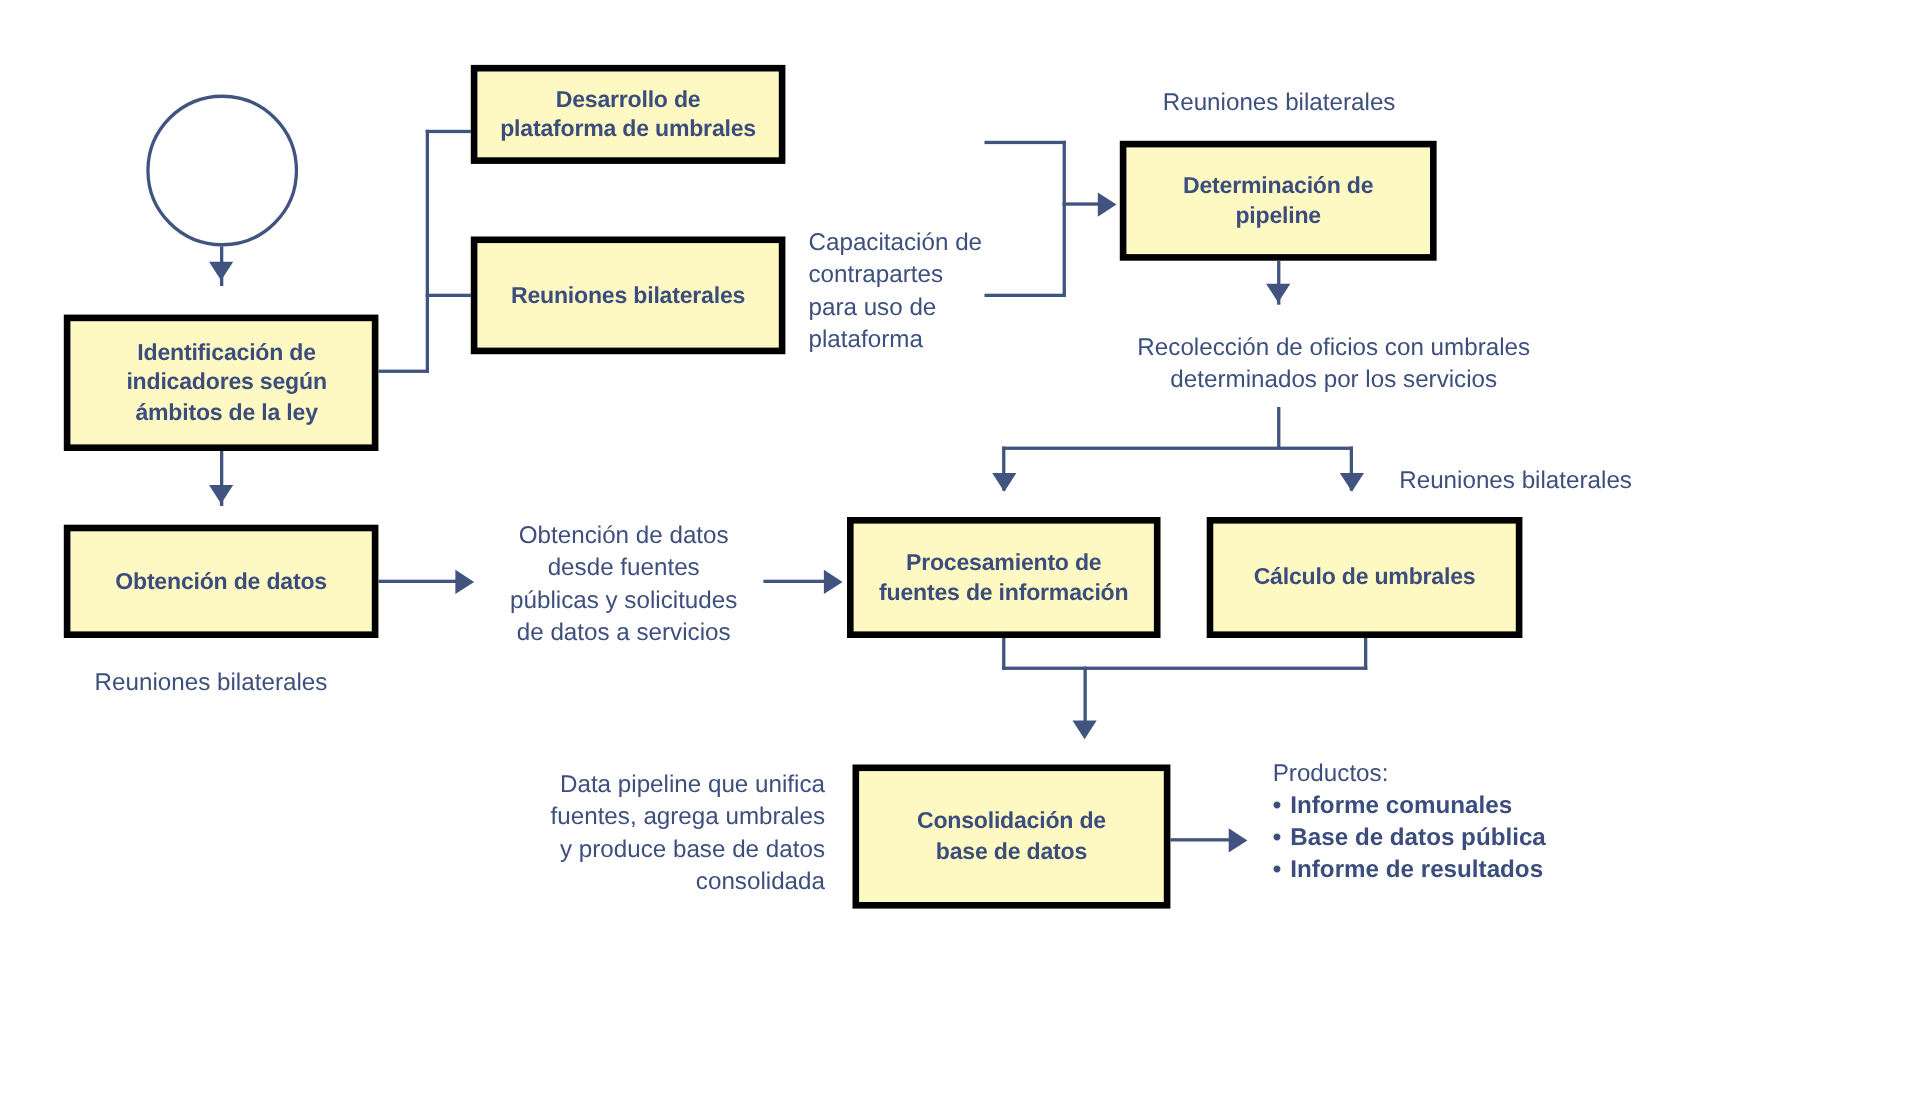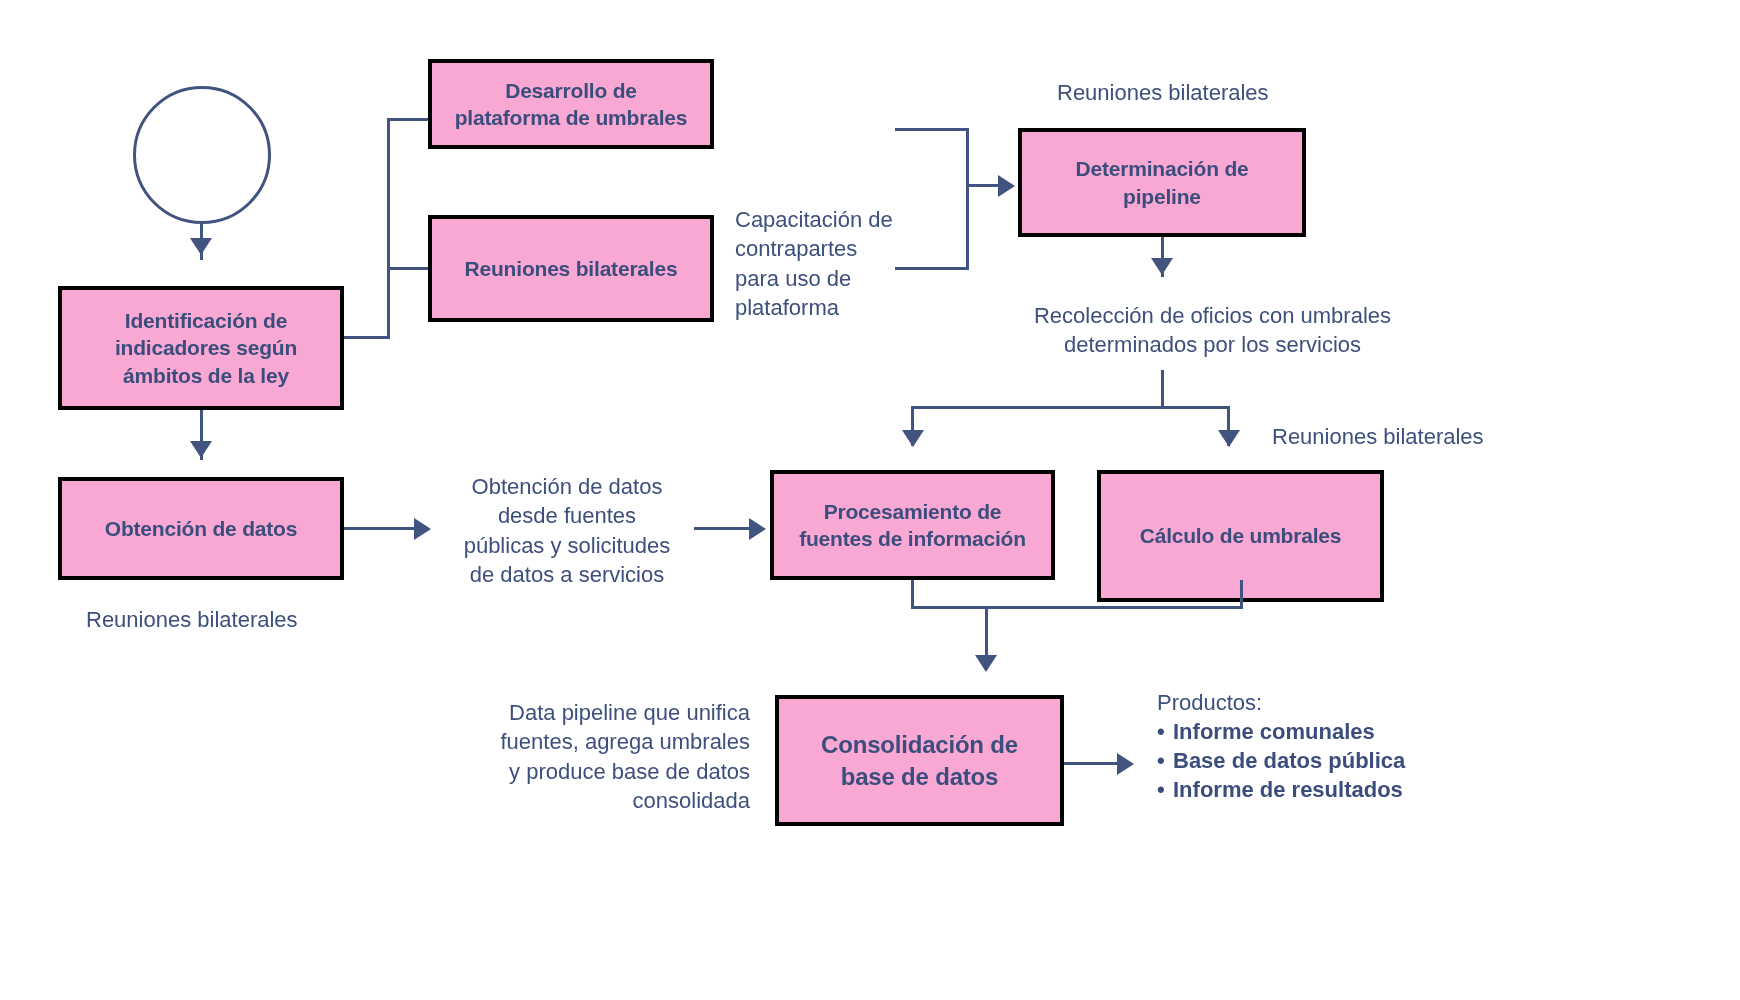--- a/index.html
+++ b/index.html
@@ -9,22 +9,22 @@
     font-family:"Liberation Sans", sans-serif;
     color:#3d4f7d;
     overflow:hidden;
   }
   #stage{position:relative;width:1740px;height:1000px;}
 
   
   .box{
     position:absolute;
     box-sizing:border-box;
-    border:4px solid #000000;
-    background:#f9a8d4;
+    border:6px solid #000000;
+    background:#fef9c3;
     display:flex;
     align-items:center;
     justify-content:center;
     text-align:center;
     font-weight:bold;
     color:#3b4d7c;
     line-height:1.30;
     letter-spacing:-0.2px;
   }
   .box span{display:block;padding:0 10px;}
@@ -162,31 +162,31 @@
 de datos a servicios</div>
 
   <div class="ln lnh" style="left:694px;top:527px;width:60px;"></div>
   <div class="ah ah-right" style="left:749px;top:518px;"></div>
 
   <div class="box" style="left:770px;top:470px;width:285px;height:110px;font-size:21px;">
     <span style="white-space:pre-line;">Procesamiento de
 fuentes de información</span>
   </div>
 
-  <div class="box" style="left:1097px;top:470px;width:287px;height:132px;font-size:21px;">
+  <div class="box" style="left:1097px;top:470px;width:287px;height:110px;font-size:21px;">
     <span style="white-space:pre-line;">Cálculo de umbrales</span>
   </div>
 
   <div class="ln lnv" style="left:911px;top:580px;height:29px;"></div>
   <div class="ln lnv" style="left:1240px;top:580px;height:29px;"></div>
   <div class="ln lnh" style="left:911px;top:606px;width:332px;"></div>
   <div class="ln lnv" style="left:985px;top:606px;height:57px;"></div>
   <div class="ah ah-down" style="left:975px;top:655px;"></div>
 
-  <div class="box" style="left:775px;top:695px;width:289px;height:131px;font-size:24px;">
+  <div class="box" style="left:775px;top:695px;width:289px;height:131px;font-size:21px;">
     <span style="white-space:pre-line;">Consolidación de
 base de datos</span>
   </div>
 
   <div class="note r" style="left:460px;top:698px;width:290px;font-size:22px;">Data pipeline que unifica
 fuentes, agrega umbrales
 y produce base  de datos
 consolidada</div>
 
   <div class="ln lnh" style="left:1064px;top:762px;width:58px;"></div>

